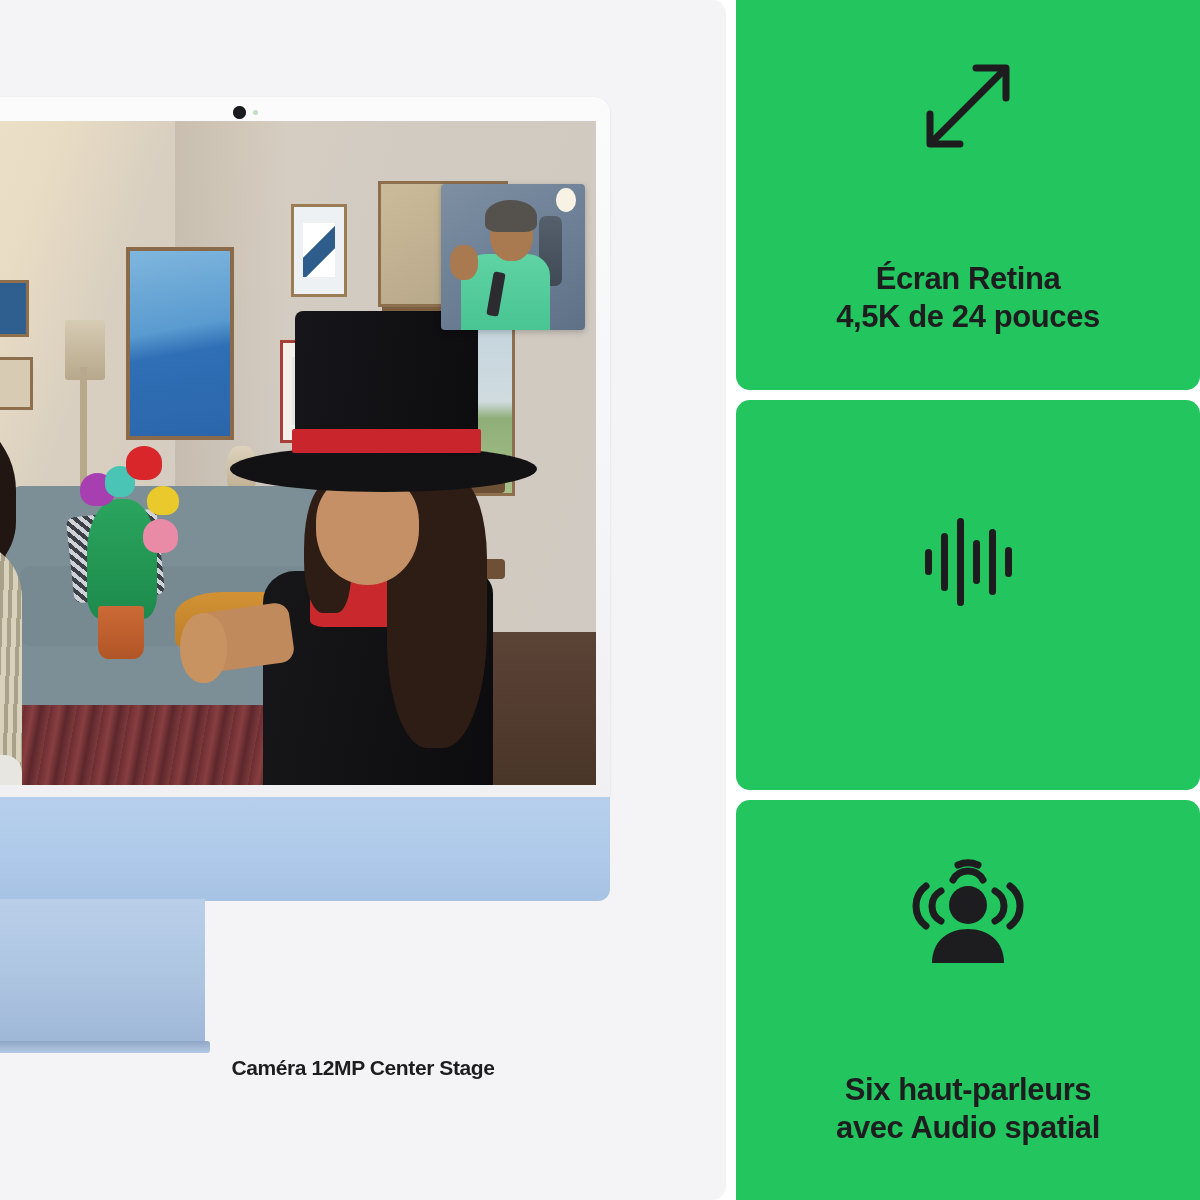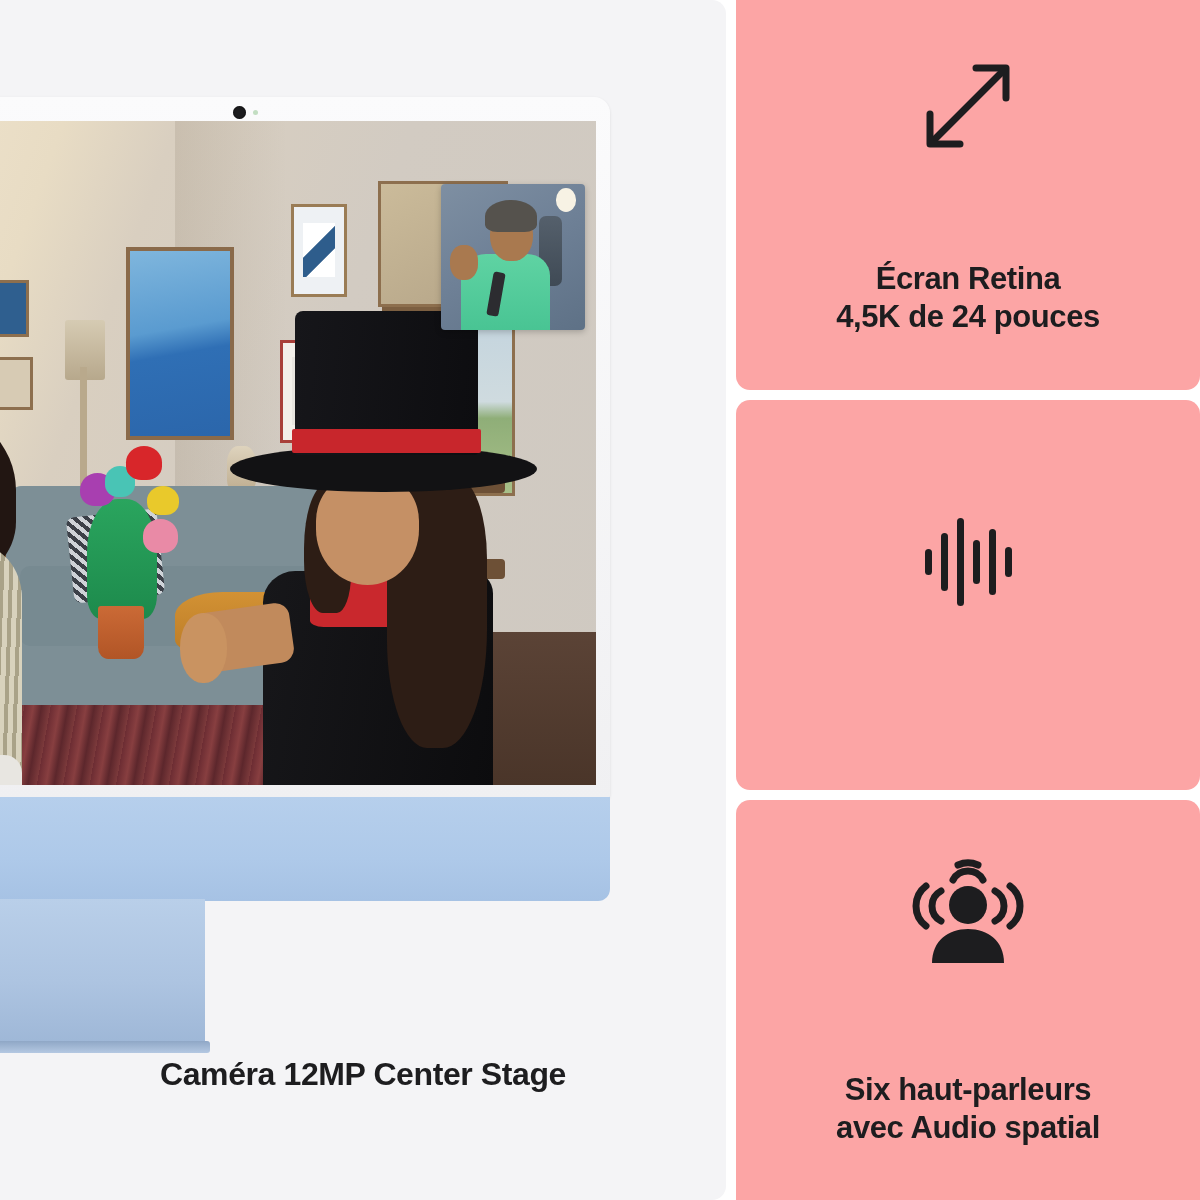--- a/index.html
+++ b/index.html
@@ -190,28 +190,28 @@
     background:linear-gradient(180deg,#b9cfe9 0%,#adc4e1 55%,#9db6d6 100%);
   }
   .imac-stand-foot{
     position:absolute;left:0;top:944px;width:330px;height:12px;
     background:linear-gradient(180deg,#8fa7c6,#b4c8e2);
     border-radius:0 3px 3px 0;
   }
 
   .left-caption{
     position:absolute;left:0;right:0;top:1055px;
-    text-align:center;font-size:32px;font-weight:700;letter-spacing:-.4px;
+    text-align:center;font-size:21px;font-weight:700;letter-spacing:-.4px;
     color:#1d1d1f;line-height:1.2;
   }
 
   
   .right-col{position:absolute;left:736px;top:0;width:464px;height:1200px;}
   .card{
-    position:absolute;left:0;width:464px;background:#fca5a5;
+    position:absolute;left:0;width:464px;background:#22c55e;
     border-radius:14px;display:flex;flex-direction:column;
     align-items:center;justify-content:center;gap:48px;
   }
   .card.c1{top:0;height:390px;border-radius:0 0 14px 14px;}
   .card.c2{top:400px;height:390px;}
   .card.c3{top:800px;height:400px;border-radius:14px 14px 0 0;}
 
   .card-icon{display:flex;align-items:center;justify-content:center;}
   .card-label{
     text-align:center;font-size:31px;font-weight:700;letter-spacing:-.4px;

